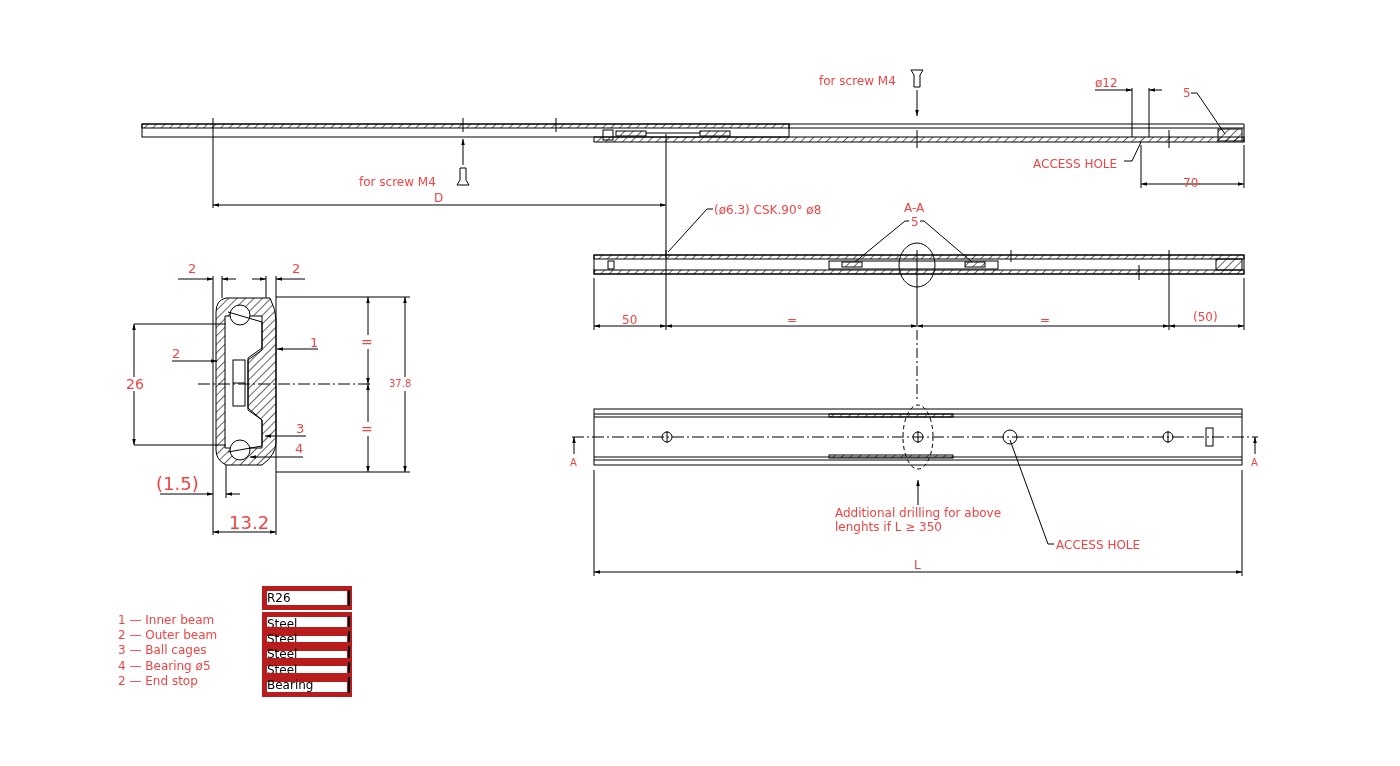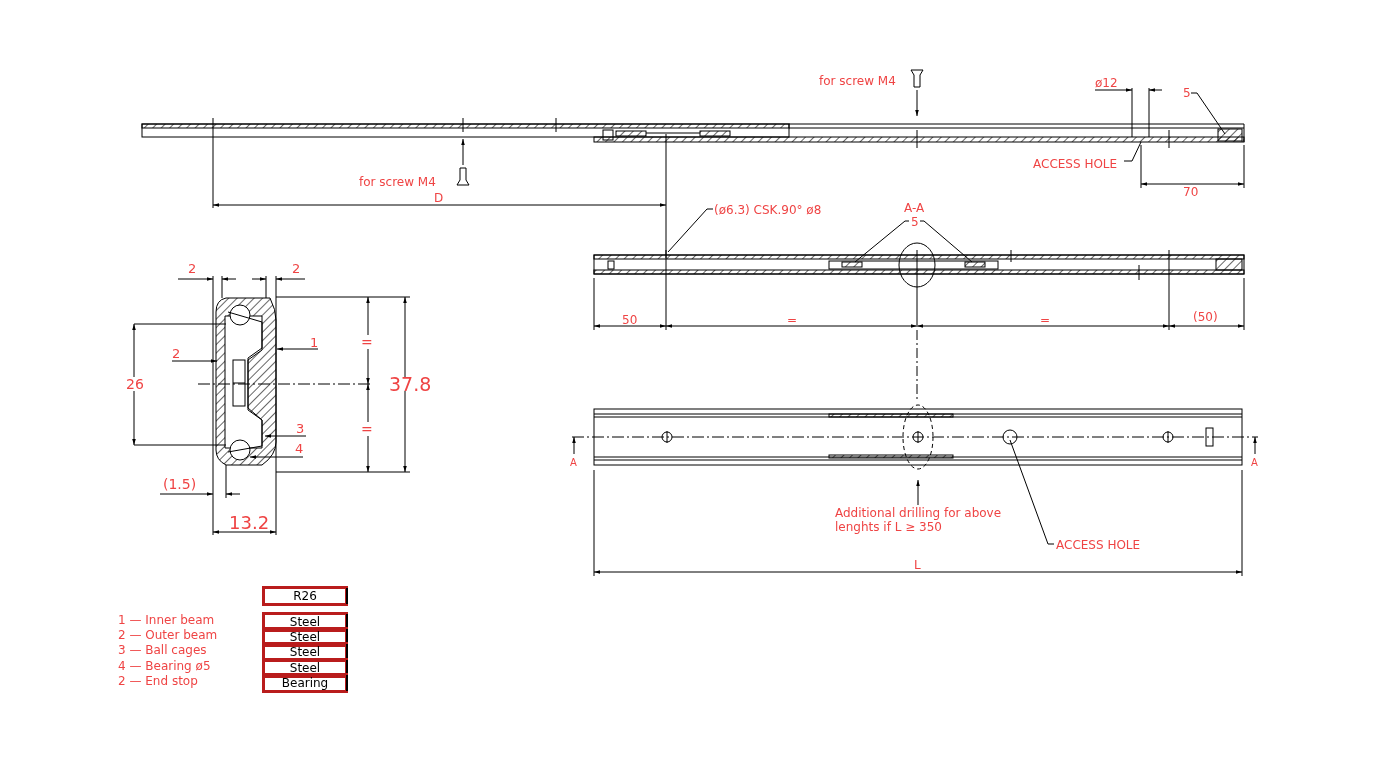--- a/index.html
+++ b/index.html
@@ -1,19 +1,19 @@
 <!DOCTYPE html>
 <html><head>
 <meta charset="utf-8">
 <style>
   html, body { margin:0; padding:0; background:#ffffff; }
   body { width:1400px; height:766px; position:relative; overflow:hidden; font-family:"DejaVu Sans", sans-serif; }
   svg { position:absolute; left:0; top:0; }
   .lbl { position:absolute; font-family:"DejaVu Sans", sans-serif; font-size:12px; color:#ef4444; white-space:nowrap; line-height:14px; }
-  .cell { position:absolute; border:3px solid #b91c1c; font-family:"DejaVu Sans", sans-serif; font-size:12px; text-align:center; line-height:14px; height:14px; width:80px; }
+  .cell { position:absolute; border:5px solid #b91c1c; font-family:"DejaVu Sans", sans-serif; font-size:12px; line-height:14px; height:14px; width:80px; }
   .cell::after { content:""; position:absolute; right:-3px; top:-1px; width:2px; height:16px; background:#000; }
 </style>
 </head>
 <body>
 
 <svg width="1400" height="766" viewBox="0 0 1400 766">
   <defs>
     <pattern id="hatch" width="6" height="6" patternUnits="userSpaceOnUse" patternTransform="rotate(45)">
       <line x1="0" y1="0" x2="0" y2="6" stroke="#000" stroke-width="1.2"></line>
     </pattern>
@@ -163,21 +163,21 @@
     <line x1="213" y1="532" x2="276" y2="532" marker-start="url(#arr)" marker-end="url(#arr)"></line>
   </g>
 </svg>
 
 <div class="lbl" style="left:359px;top:175px">for screw M4</div>
 <div class="lbl" style="left:819px;top:74px">for screw M4</div>
 <div class="lbl" style="left:434px;top:191px">D</div>
 <div class="lbl" style="left:1095px;top:76px">ø12</div>
 <div class="lbl" style="left:1183px;top:86px">5</div>
 <div class="lbl" style="left:1033px;top:157px">ACCESS HOLE</div>
-<div class="lbl" style="left:1183px;top:185px">70</div>
+<div class="lbl" style="left:1183px;top:176px">70</div>
 
 <div class="lbl" style="left:714px;top:203px">(ø6.3)  CSK.90°  ø8</div>
 <div class="lbl" style="left:904px;top:201px">A-A</div>
 <div class="lbl" style="left:911px;top:215px">5</div>
 <div class="lbl" style="left:622px;top:313px">50</div>
 <div class="lbl" style="left:787px;top:313px">=</div>
 <div class="lbl" style="left:1040px;top:313px">=</div>
 <div class="lbl" style="left:1193px;top:310px">(50)</div>
 
 <div class="lbl" style="left:570px;top:456px;font-size:10px">A</div>
@@ -187,24 +187,24 @@
 <div class="lbl" style="left:1056px;top:538px">ACCESS HOLE</div>
 <div class="lbl" style="left:914px;top:558px">L</div>
 
 <div class="lbl" style="left:188px;top:262px;font-size:13px">2</div>
 <div class="lbl" style="left:292px;top:262px;font-size:13px">2</div>
 <div class="lbl" style="left:172px;top:347px;font-size:13px">2</div>
 <div class="lbl" style="left:310px;top:336px;font-size:13px">1</div>
 <div class="lbl" style="left:296px;top:422px;font-size:13px">3</div>
 <div class="lbl" style="left:295px;top:442px;font-size:13px">4</div>
 <div class="lbl" style="left:126px;top:377px;font-size:14px;background:#fff">26</div>
-<div class="lbl" style="left:389px;top:377px;font-size:19px;background:#fff">37.8</div>
+<div class="lbl" style="left:389px;top:377px;font-size:10px;background:#fff">37.8</div>
 <div class="lbl" style="left:361px;top:335px;font-size:14px;background:#fff">=</div>
 <div class="lbl" style="left:361px;top:422px;font-size:14px;background:#fff">=</div>
-<div class="lbl" style="left:163px;top:477px;font-size:14px">(1.5)</div>
+<div class="lbl" style="left:156px;top:477px;font-size:18px">(1.5)</div>
 <div class="lbl" style="left:229px;top:516px;font-size:18px">13.2</div>
 
 <div class="cell" style="left:262px;top:586px">R26</div>
 
 <div class="lbl" style="left:118px;top:613px">1  —  Inner beam</div>
 <div class="lbl" style="left:118px;top:628px">2  —  Outer beam</div>
 <div class="lbl" style="left:118px;top:643px">3  —  Ball cages</div>
 <div class="lbl" style="left:118px;top:659px">4  —  Bearing ø5</div>
 <div class="lbl" style="left:118px;top:674px">2  —  End stop</div>
 

